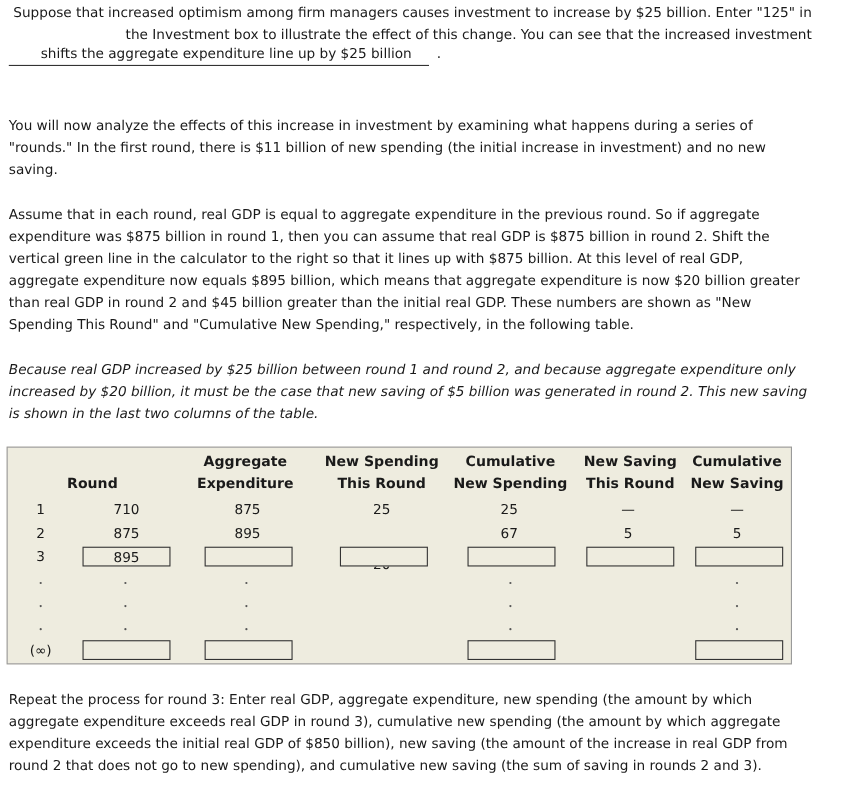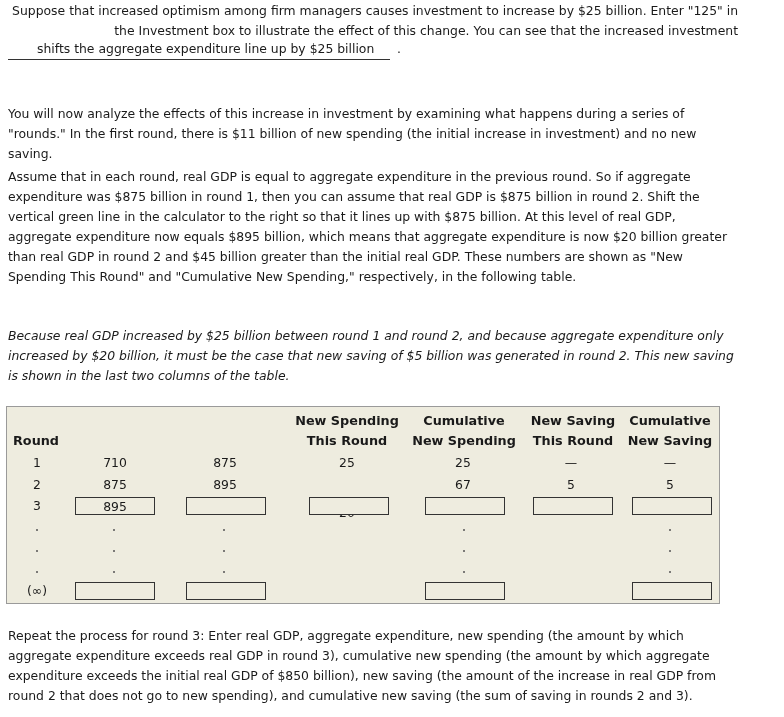--- a/index.html
+++ b/index.html
@@ -18,21 +18,21 @@
   }
   .para {
     position: absolute;
     left: 8px;
     width: 730px;
     line-height: 20px;
     margin: 0;
   }
   #p1 { top: 1px; text-align: right; }
   #p2 { top: 104px; }
-  #p3 { top: 167px; }
+  #p3 { top: 185px; }
   #p4 { top: 326px; font-style: italic; }
   #p5 { top: 626px; width: 712px; }
 
   .answer-line {
     position: absolute;
     left: 8px;
     top: 40px;
     width: 382px;
     height: 19px;
     border-bottom: 1px solid #333;
@@ -101,22 +101,26 @@
   <span class="answer-text">shifts the aggregate expenditure line up by $25 billion</span>
 </div>
 <span class="answer-period">.</span>
 
 <p class="para" id="p2">You will now analyze the effects of this increase in investment by examining what happens during a series of "rounds." In the first round, there is $11 billion of new spending (the initial increase in investment) and no new saving.</p>
 <p class="para" id="p3">Assume that in each round, real GDP is equal to aggregate expenditure in the previous round. So if aggregate expenditure was $875 billion in round 1, then you can assume that real GDP is $875 billion in round 2. Shift the vertical green line in the calculator to the right so that it lines up with $875 billion. At this level of real GDP, aggregate expenditure now equals $895 billion, which means that aggregate expenditure is now $20 billion greater than real GDP in round 2 and $45 billion greater than the initial real GDP. These numbers are shown as "New Spending This Round" and "Cumulative New Spending," respectively, in the following table.</p>
 <p class="para" id="p4">Because real GDP increased by $25 billion between round 1 and round 2, and because aggregate expenditure only increased by $20 billion, it must be the case that new saving of $5 billion was generated in round 2. This new saving is shown in the last two columns of the table.</p>
 
 <div class="table-panel">
 
-  <div class="th" style="left:0px; top:24px; width:58px;">
+  <div class="th" style="left:0px; top:24px; width:58px;padding-left:48px;">
     <span>Round</span>
+  </div>
+  <div class="th" style="left:164px; top:4px; width:104px;">
+    <div>Aggregate</div>
+    <div>Expenditure</div>
   </div>
   <div class="th" style="left:284px; top:4px; width:112px;">
     <div>New Spending</div>
     <div>This Round</div>
   </div>
   <div class="th" style="left:404px; top:4px; width:106px;">
     <div>Cumulative</div>
     <div>New Spending</div>
   </div>
   <div class="th" style="left:516px; top:4px; width:100px;">

